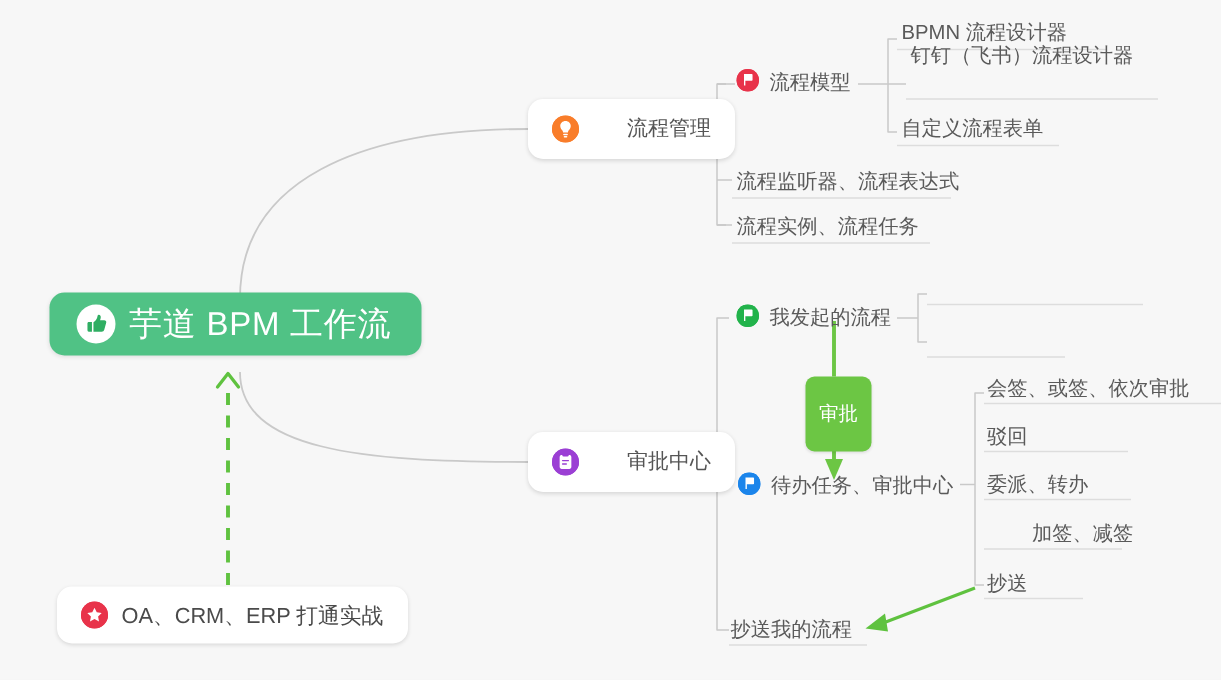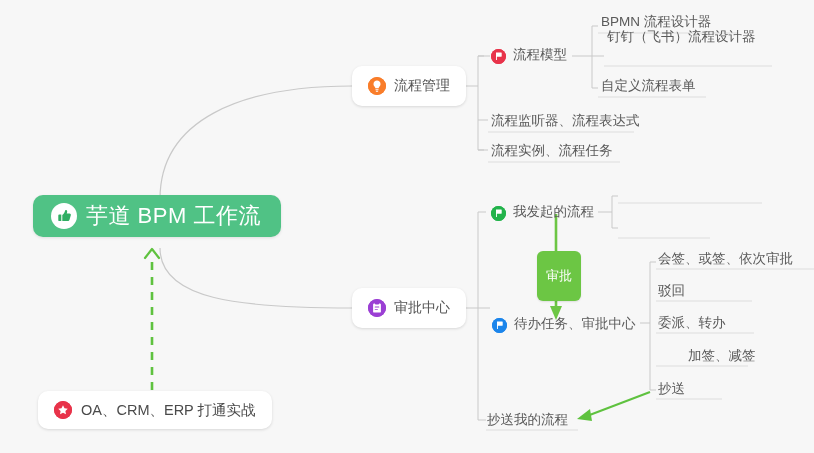--- a/index.html
+++ b/index.html
@@ -55,20 +55,21 @@
     color: #ffffff;
     font-size: 22px;
     letter-spacing: 0.5px;
     margin-left: 9px;
   }
 
   
   .lvl1 {
     height: 40px;
     padding: 0 16px;
+    gap: 24px;
   }
   .lvl1 .label {
     font-size: 14px;
     margin-left: 8px;
     color: #555;
   }
   #node-liucheng-guanli { left: 352px; top: 66px; }
   #node-shenpi-zhongxin { left: 352px; top: 288px; }
 
   
@@ -111,21 +112,21 @@
     color: #5a5a5a;
     white-space: nowrap;
     line-height: 20px;
     padding-bottom: 3px;
   }
 
   
   .lvl2 {
     position: absolute;
     display: flex;
-    align-items: flex-end;
+    align-items: flex-start;
     white-space: nowrap;
   }
   .lvl2 .label {
     font-size: 13.5px;
     color: #5a5a5a;
     margin-left: 7px;
   }
 
   
   #ann-shenpi {

